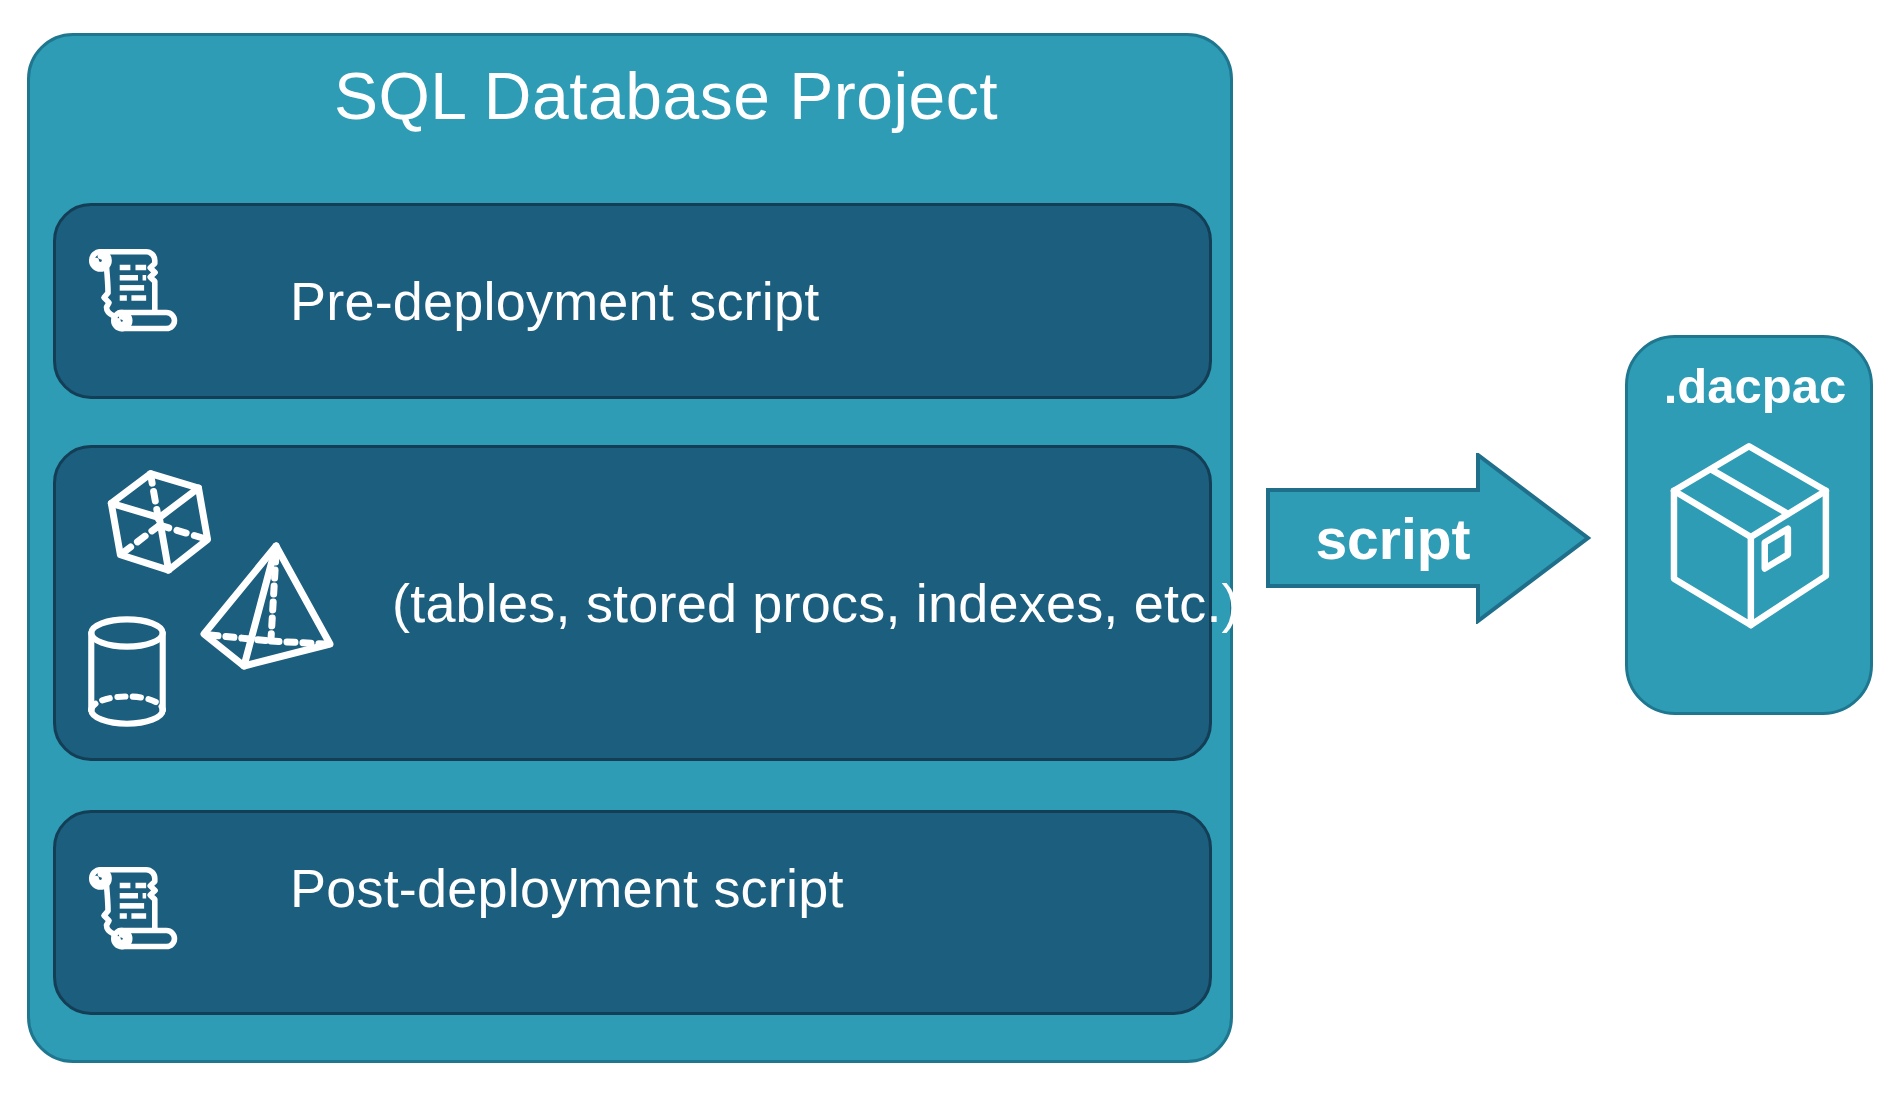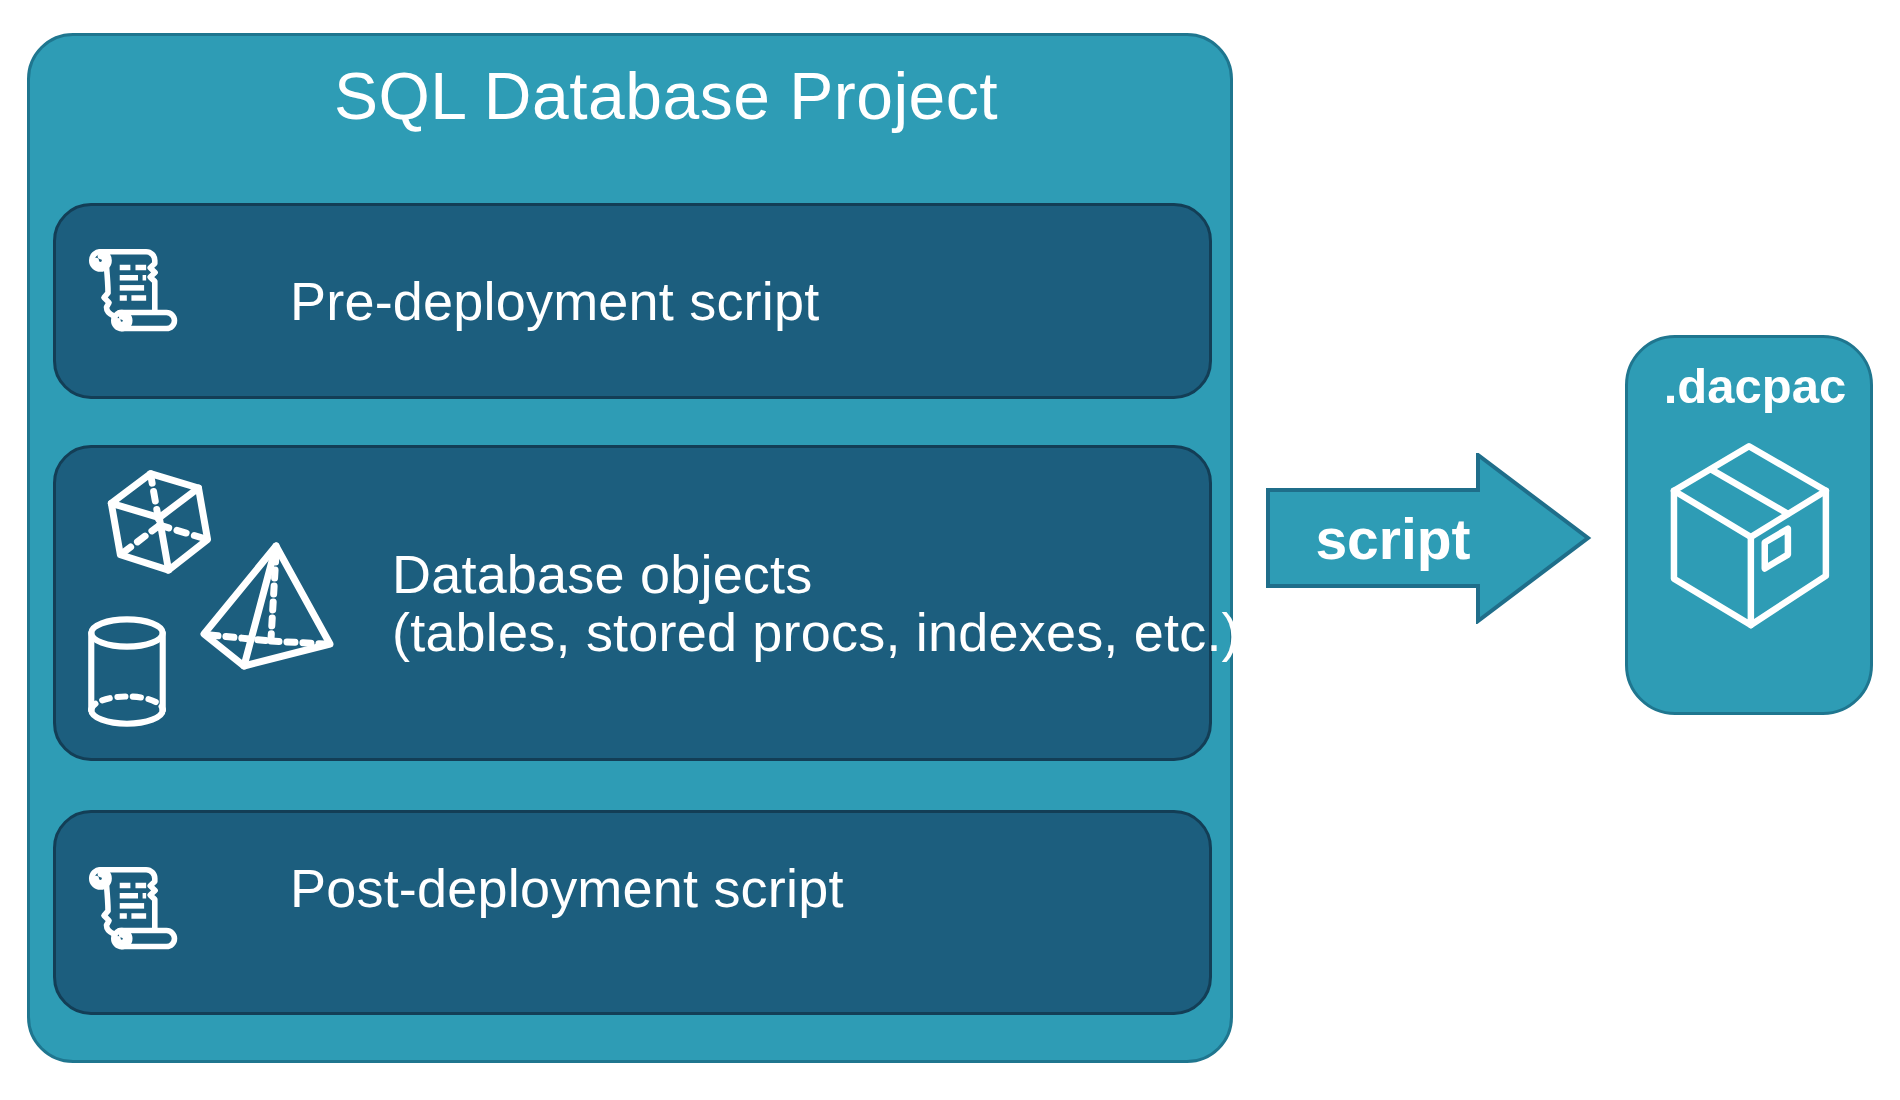--- a/index.html
+++ b/index.html
@@ -116,21 +116,20 @@
   </svg>
   <svg class="abs" style="left:80px;top:613px" width="94" height="118" viewBox="0 0 100 125" aria-hidden="true">
     <g fill="none" stroke="#fff" stroke-width="6.5" stroke-linecap="round" stroke-linejoin="round">
       <ellipse cx="50" cy="21" rx="38" ry="14.5"></ellipse>
       <path d="M12,21 V103 M88,21 V103"></path>
       <path d="M12,103 A38,14.5 0 0 0 88,103"></path>
       <path d="M12,103 A38,14.5 0 0 1 88,103" stroke-dasharray="8.5 8"></path>
     </g>
   </svg>
   <div class="abs panel-label lab2">
-    <div>Database objects</div>
     <div>(tables, stored procs, indexes, etc.)</div>
   </div>
 
   <div class="abs panel p3"></div>
   <svg class="abs" style="left:76px;top:852px" width="122" height="124" viewBox="0 0 120 120" aria-hidden="true">
     <g fill="none" stroke="#fff" stroke-width="5.5" stroke-linecap="round" stroke-linejoin="round">
       <circle cx="24" cy="25" r="8.5"></circle>
       <path d="M24,21 a4.2,4.2 0 1 1 -4.2,4.2"></path>
       <path d="M24,16.5 H69 a8.5,8.5 0 0 1 8.5,8.5 v3 l-4.5,4.2 4.8,4.6 -4.8,4.6 4.5,4.2 V76"></path>
       <path d="M30,31.5 C31,43 31.5,50 31.5,57 L27.5,61.5 32.5,66.5 30,71 C30,74 32.5,77.5 37,79.5"></path>

